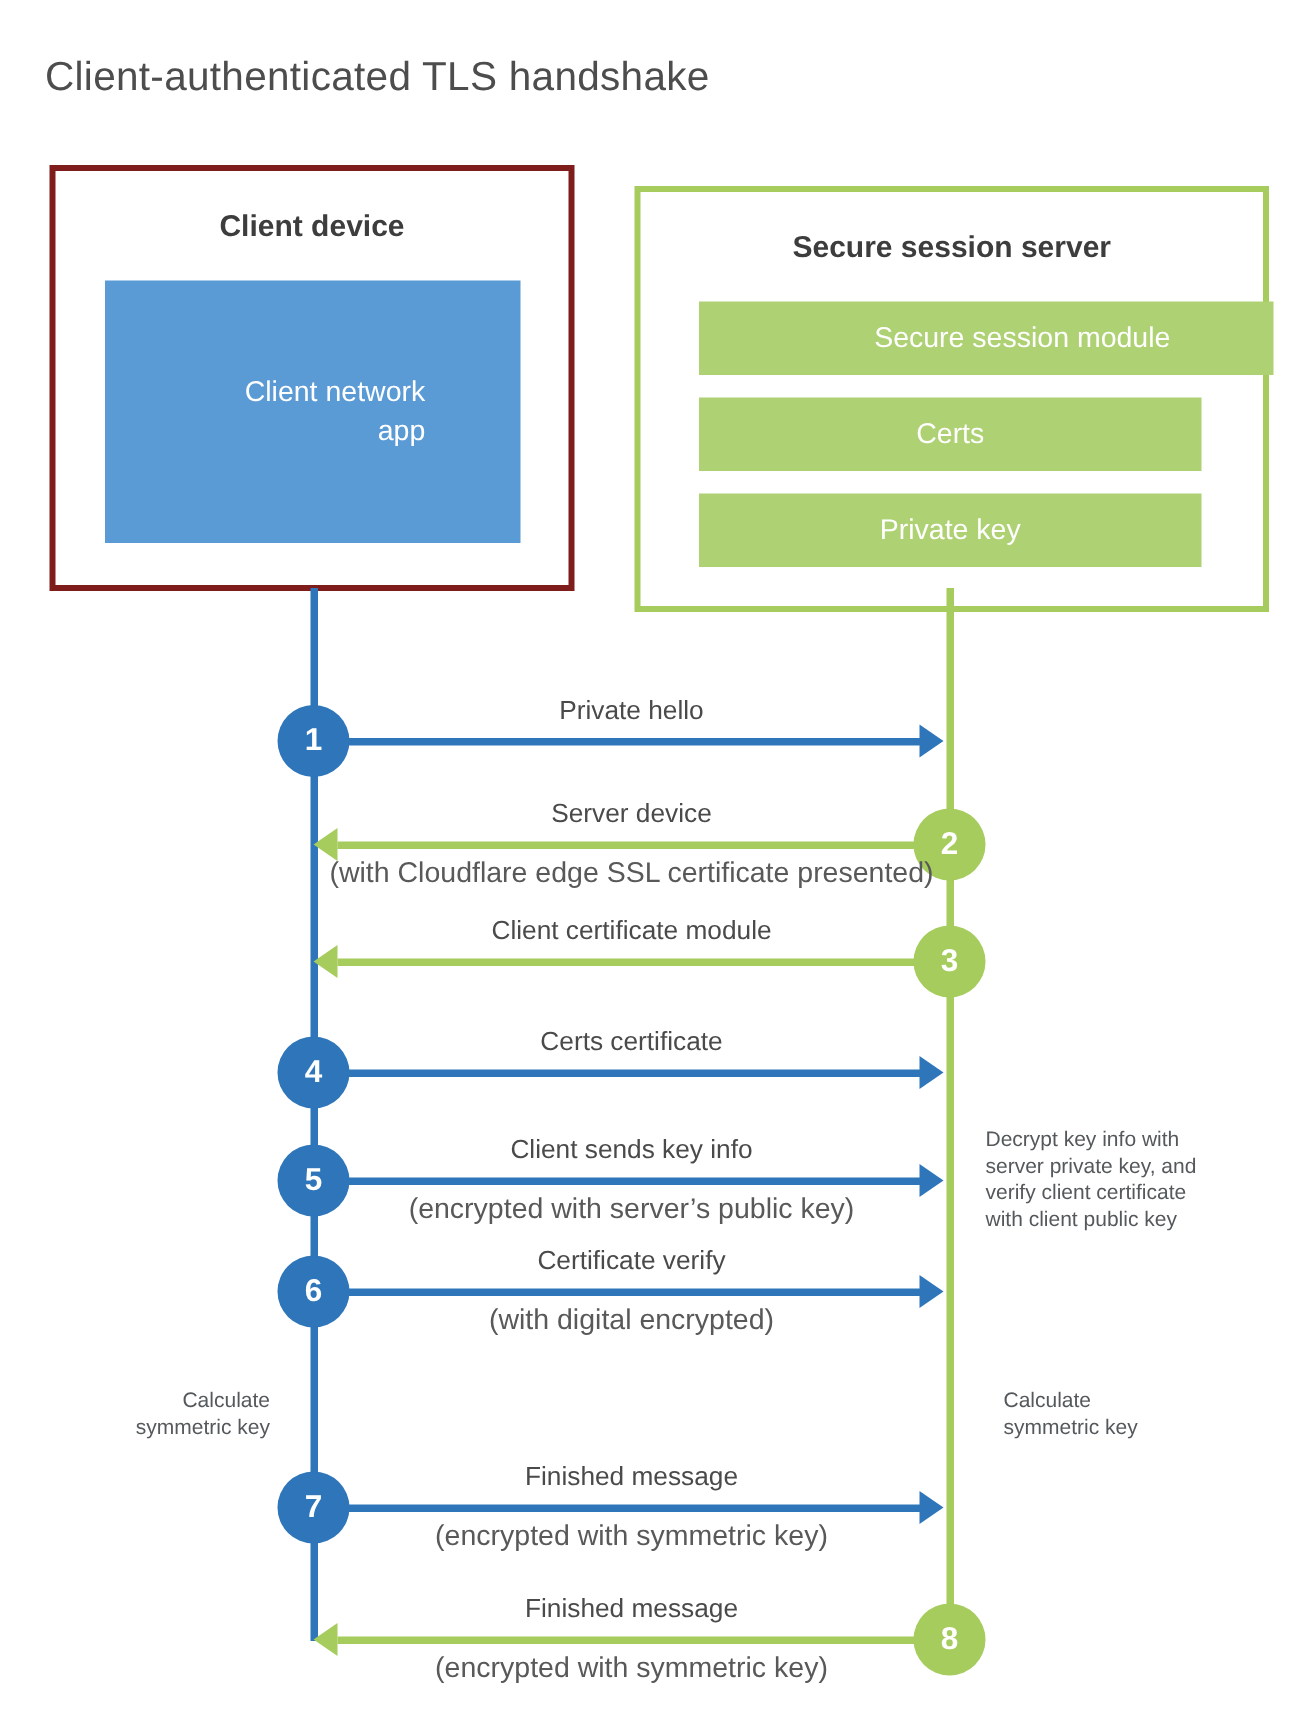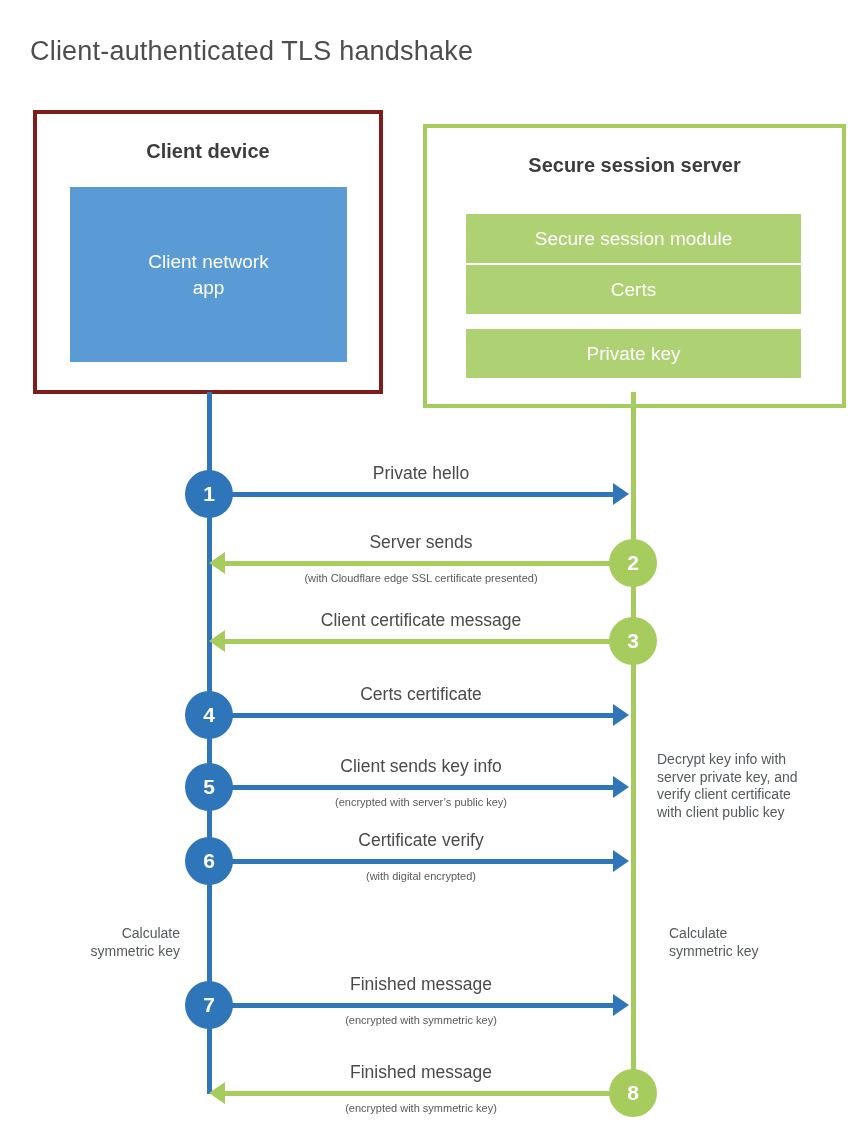--- a/index.html
+++ b/index.html
@@ -7,23 +7,23 @@
   .page{position:relative;width:865px;height:1146px;background:#ffffff;overflow:hidden;}
 
   .title{position:absolute;left:30px;top:18px;font-size:27px;font-weight:300;color:#4d4d4d;letter-spacing:.2px;}
 
   
   .box{position:absolute;top:110px;height:284px;background:#fff;box-sizing:border-box;}
   .client-box{left:33px;width:350px;border:4px solid #7f1d1d;}
   .server-box{left:423px;width:423px;border:4px solid #a5cc5c;margin-top:14px;}
   .box-title{position:absolute;left:0;right:0;top:26px;text-align:center;font-size:20px;font-weight:700;color:#3d3d3d;}
   .client-app{position:absolute;left:33px;top:73px;width:277px;height:175px;background:#5b9bd5;display:flex;align-items:center;justify-content:center;text-align:center;color:#ffffff;font-size:19px;line-height:1.35;}
-  .client-app span{display:block;width:150px;}
+  .client-app span{display:block;width:150px;text-align:right;}
   .server-bar{position:absolute;left:39px;width:335px;height:49px;background:#aed173;display:flex;align-items:center;justify-content:center;color:#ffffff;font-size:19px;}
-  .bar-0{top:86px;} .bar-1{top:137px;} .bar-2{top:201px;}
+  .bar-0{top:73px;padding-left:48px;} .bar-1{top:137px;} .bar-2{top:201px;}
 
   
   .vline{position:absolute;top:392px;width:5px;height:702px;}
   .blue-line{left:207px;background:#2e76b9;}
   .green-line{left:631px;background:#a5cc5c;}
 
   
   .step{position:absolute;left:0;width:865px;height:0;}
   .s1{top:494px;} .s2{top:563px;} .s3{top:641px;} .s4{top:715px;}
   .s5{top:787px;} .s6{top:861px;} .s7{top:1005px;} .s8{top:1093px;}
@@ -33,21 +33,21 @@
   .circle.server{left:609px;background:#a5cc5c;}
 
   .hline{position:absolute;top:-2px;height:5px;}
   .hline.toserver{left:231px;width:387px;background:#2e76b9;}
   .hline.toclient{left:225px;width:386px;background:#a5cc5c;}
   .ahead{position:absolute;top:-11px;width:0;height:0;border-top:11px solid transparent;border-bottom:11px solid transparent;}
   .ahead.right{left:613px;border-left:16px solid #2e76b9;}
   .ahead.left{left:209px;border-right:16px solid #a5cc5c;}
 
   .step-label{position:absolute;left:221px;width:400px;top:-31px;text-align:center;font-size:17.5px;color:#4a4a4a;}
-  .step-sub{position:absolute;left:171px;width:500px;top:9px;text-align:center;font-size:11px;color:#595959;}
+  .step-sub{position:absolute;left:171px;width:500px;top:9px;text-align:center;font-size:19px;color:#595959;}
 
   
   .note{position:absolute;font-size:14px;color:#55595c;line-height:17.5px;}
   .note-decrypt{left:657px;top:751px;width:180px;text-align:left;}
   .calc-left{left:40px;top:925px;width:140px;text-align:right;}
   .calc-right{left:669px;top:925px;width:160px;text-align:left;}
 </style>
 </head>
 <body>
 
@@ -76,29 +76,29 @@
     <div class="hline toserver"></div>
     <div class="ahead right"></div>
     <div class="circle client">1</div>
     <div class="step-label">Private hello</div>
   </div>
 
   <div class="step s2">
     <div class="hline toclient"></div>
     <div class="ahead left"></div>
     <div class="circle server">2</div>
-    <div class="step-label">Server sends</div>
+    <div class="step-label">Server device</div>
     <div class="step-sub">(with Cloudflare edge SSL certificate presented)</div>
   </div>
 
   <div class="step s3">
     <div class="hline toclient"></div>
     <div class="ahead left"></div>
     <div class="circle server">3</div>
-    <div class="step-label">Client certificate message</div>
+    <div class="step-label">Client certificate module</div>
   </div>
 
   <div class="step s4">
     <div class="hline toserver"></div>
     <div class="ahead right"></div>
     <div class="circle client">4</div>
     <div class="step-label">Certs certificate</div>
   </div>
 
   <div class="step s5">

